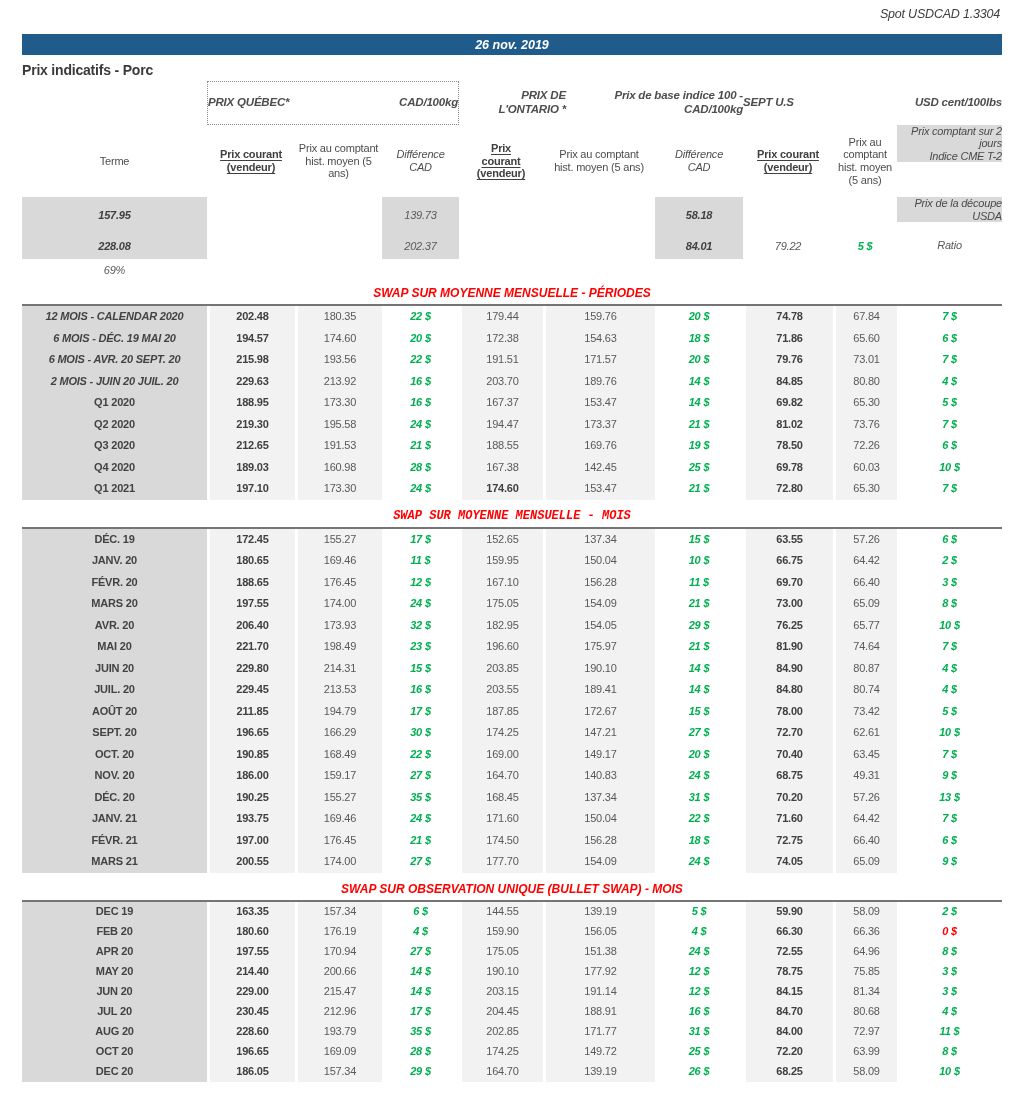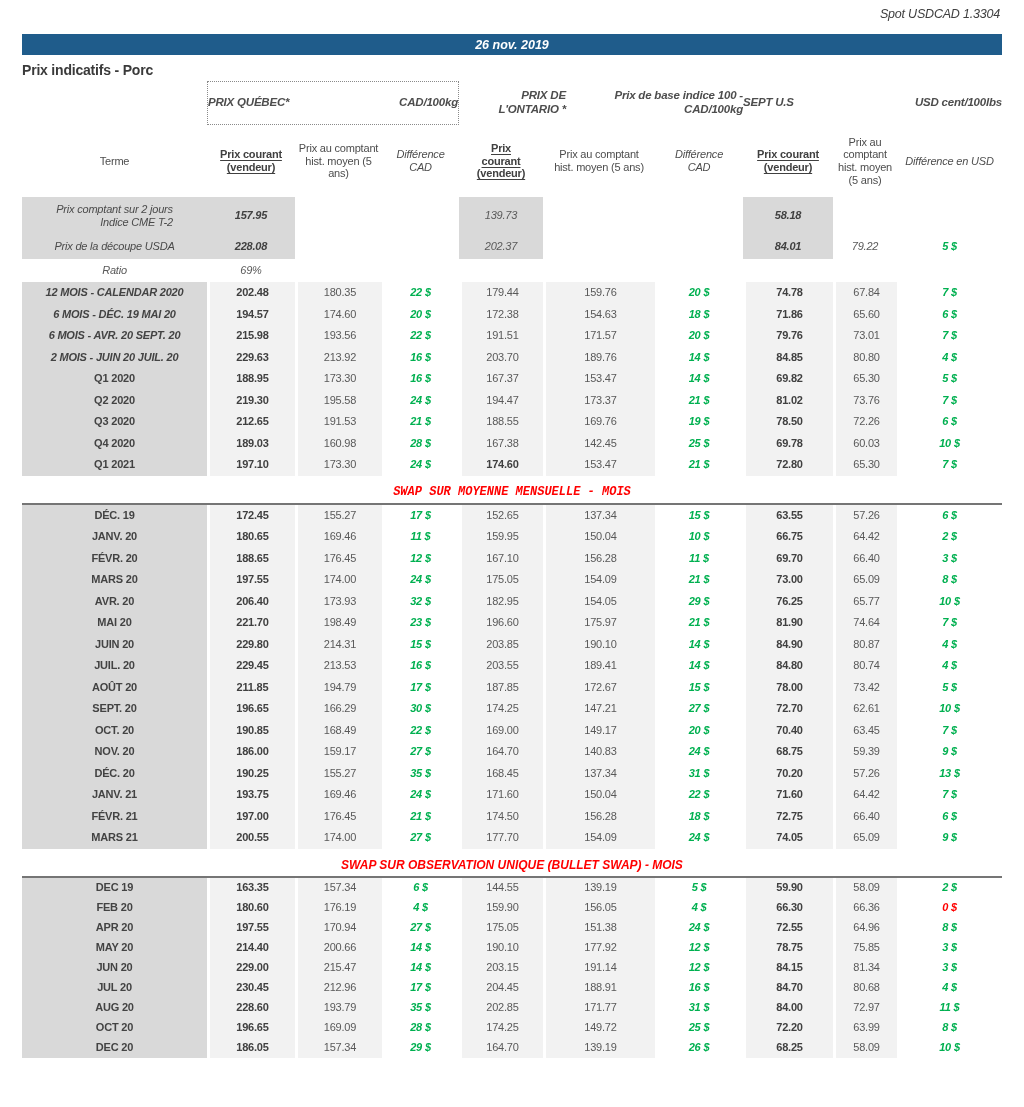--- a/index.html
+++ b/index.html
@@ -111,23 +111,20 @@
     </div>
     <div class="cell hdr">
       <span class="w hdr-diff" style="max-width: 62px;">Différence CAD</span>
     </div>
     <div class="cell hdr">
       <span class="w hdr-courant" style="max-width: 86px;">Prix courant (vendeur)</span>
     </div>
     <div class="cell hdr">
       <span class="w " style="max-width: 56px;">Prix au comptant hist. moyen (5 ans)</span>
     </div>
-    <div class="cell hdr">
-      <span class="w hdr-diff">Différence en USD</span>
-    </div>
     <div class="cell h-spot1 bg-dark cont it label-spot">Prix comptant sur 2 jours
 Indice CME T-2</div>
     <div class="cell h-spot1 it bg-dark cont bold">157.95</div>
     <div class="cell h-spot1 it"></div>
     <div class="cell h-spot1 it"></div>
     <div class="cell h-spot1 it bg-dark cont">139.73</div>
     <div class="cell h-spot1 it"></div>
     <div class="cell h-spot1 it"></div>
     <div class="cell h-spot1 it bg-dark cont bold">58.18</div>
     <div class="cell h-spot1 it"></div>
@@ -145,20 +142,21 @@
     <div class="cell h-ratio it">Ratio</div>
     <div class="cell h-ratio it">69%</div>
     <div class="cell h-ratio"></div>
     <div class="cell h-ratio"></div>
     <div class="cell h-ratio"></div>
     <div class="cell h-ratio"></div>
     <div class="cell h-ratio"></div>
     <div class="cell h-ratio"></div>
     <div class="cell h-ratio"></div>
     <div class="cell h-ratio"></div>
+    <div class="cell section-title st-first" style="grid-column: 1 / -1;">SWAP SUR MOYENNE MENSUELLE - PÉRIODES</div>
     <div class="cell h-row bg-dark cont terme it">12 MOIS - CALENDAR 2020</div>
     <div class="cell h-row bg-light bold">202.48</div>
     <div class="cell h-row bg-light">180.35</div>
     <div class="cell h-row diff">22 $</div>
     <div class="cell h-row bg-light">179.44</div>
     <div class="cell h-row bg-light">159.76</div>
     <div class="cell h-row diff">20 $</div>
     <div class="cell h-row bg-light bold">74.78</div>
     <div class="cell h-row bg-light">67.84</div>
     <div class="cell h-row diff">7 $</div>
@@ -354,21 +352,21 @@
     <div class="cell h-row bg-light">63.45</div>
     <div class="cell h-row diff">7 $</div>
     <div class="cell h-row bg-dark cont terme">NOV. 20</div>
     <div class="cell h-row bg-light bold">186.00</div>
     <div class="cell h-row bg-light">159.17</div>
     <div class="cell h-row diff">27 $</div>
     <div class="cell h-row bg-light">164.70</div>
     <div class="cell h-row bg-light">140.83</div>
     <div class="cell h-row diff">24 $</div>
     <div class="cell h-row bg-light bold">68.75</div>
-    <div class="cell h-row bg-light">59.39</div>
+    <div class="cell h-row bg-light">49.31</div>
     <div class="cell h-row diff">9 $</div>
     <div class="cell h-row bg-dark cont terme">DÉC. 20</div>
     <div class="cell h-row bg-light bold">190.25</div>
     <div class="cell h-row bg-light">155.27</div>
     <div class="cell h-row diff">35 $</div>
     <div class="cell h-row bg-light">168.45</div>
     <div class="cell h-row bg-light">137.34</div>
     <div class="cell h-row diff">31 $</div>
     <div class="cell h-row bg-light bold">70.20</div>
     <div class="cell h-row bg-light">57.26</div>

